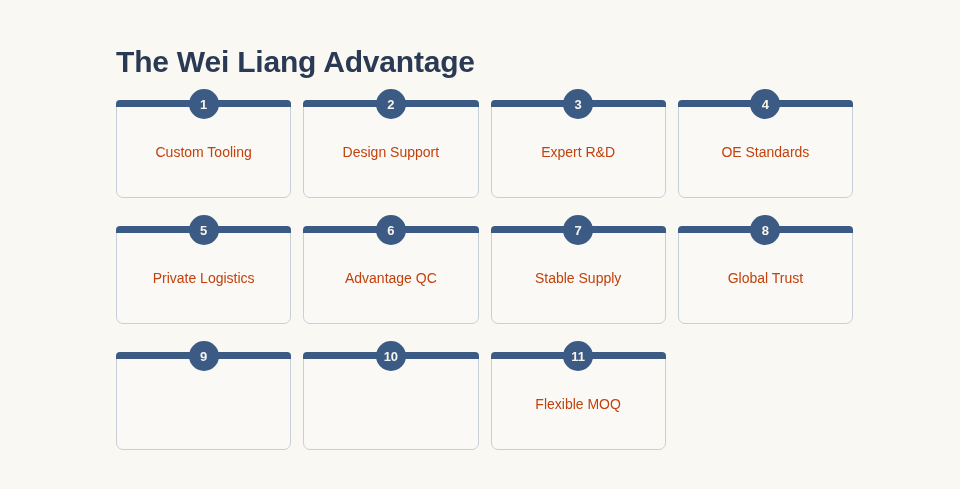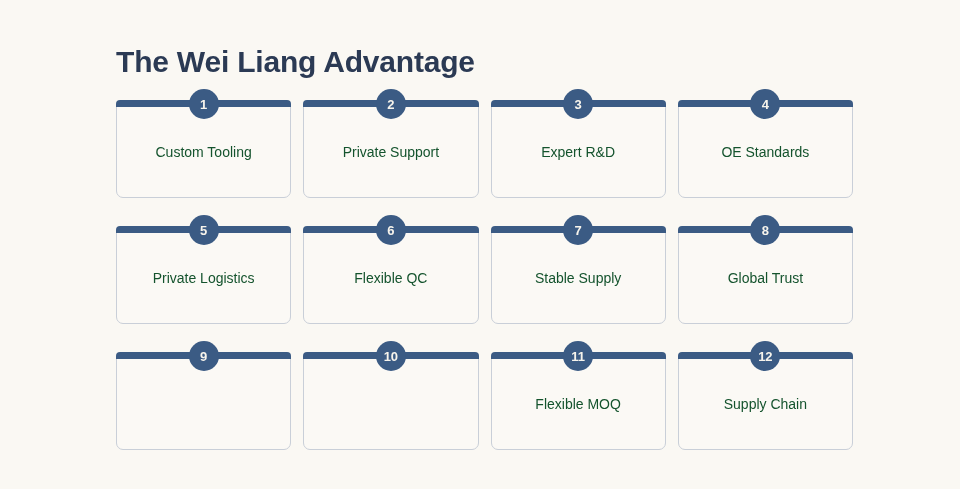--- a/index.html
+++ b/index.html
@@ -84,21 +84,21 @@
   }
 
   .card-label {
     position: absolute;
     top: 42px;
     left: 8px;
     right: 8px;
     text-align: center;
     font-size: 14px;
     font-weight: 400;
-    color: #14532d;
+    color: #c2410c;
     line-height: 18px;
   }
 </style>
 </head>
 <body>
 
 <div class="page">
 
   <h1 class="page-title">The Wei Liang Advantage</h1>
 
@@ -106,21 +106,21 @@
 
     <div class="card">
       <div class="card-topbar"></div>
       <div class="card-badge">1</div>
       <div class="card-label">Custom Tooling</div>
     </div>
 
     <div class="card">
       <div class="card-topbar"></div>
       <div class="card-badge">2</div>
-      <div class="card-label">Private Support</div>
+      <div class="card-label">Design Support</div>
     </div>
 
     <div class="card">
       <div class="card-topbar"></div>
       <div class="card-badge">3</div>
       <div class="card-label">Expert R&amp;D</div>
     </div>
 
     <div class="card">
       <div class="card-topbar"></div>
@@ -130,21 +130,21 @@
 
     <div class="card">
       <div class="card-topbar"></div>
       <div class="card-badge">5</div>
       <div class="card-label">Private Logistics</div>
     </div>
 
     <div class="card">
       <div class="card-topbar"></div>
       <div class="card-badge">6</div>
-      <div class="card-label">Flexible QC</div>
+      <div class="card-label">Advantage QC</div>
     </div>
 
     <div class="card">
       <div class="card-topbar"></div>
       <div class="card-badge">7</div>
       <div class="card-label">Stable Supply</div>
     </div>
 
     <div class="card">
       <div class="card-topbar"></div>
@@ -161,20 +161,15 @@
       <div class="card-topbar"></div>
       <div class="card-badge">10</div>
     </div>
 
     <div class="card">
       <div class="card-topbar"></div>
       <div class="card-badge">11</div>
       <div class="card-label">Flexible MOQ</div>
     </div>
 
-    <div class="card">
-      <div class="card-topbar"></div>
-      <div class="card-badge">12</div>
-      <div class="card-label">Supply Chain</div>
-    </div>
 
   </div>
 </div>
 
 </body></html>

